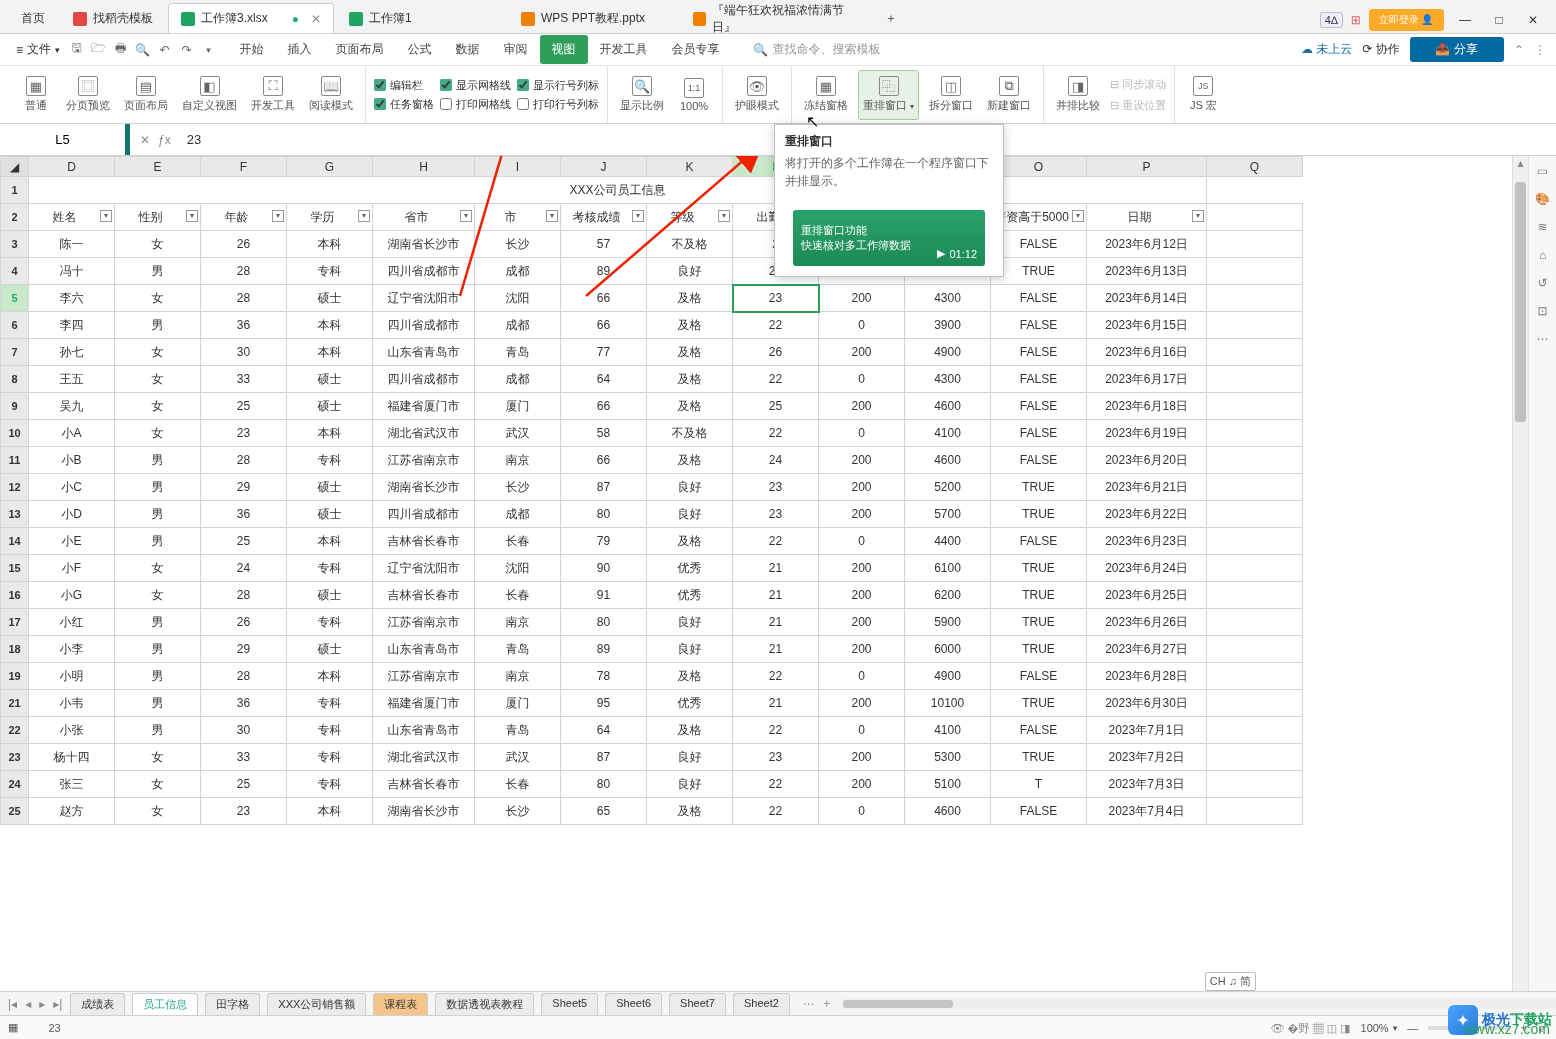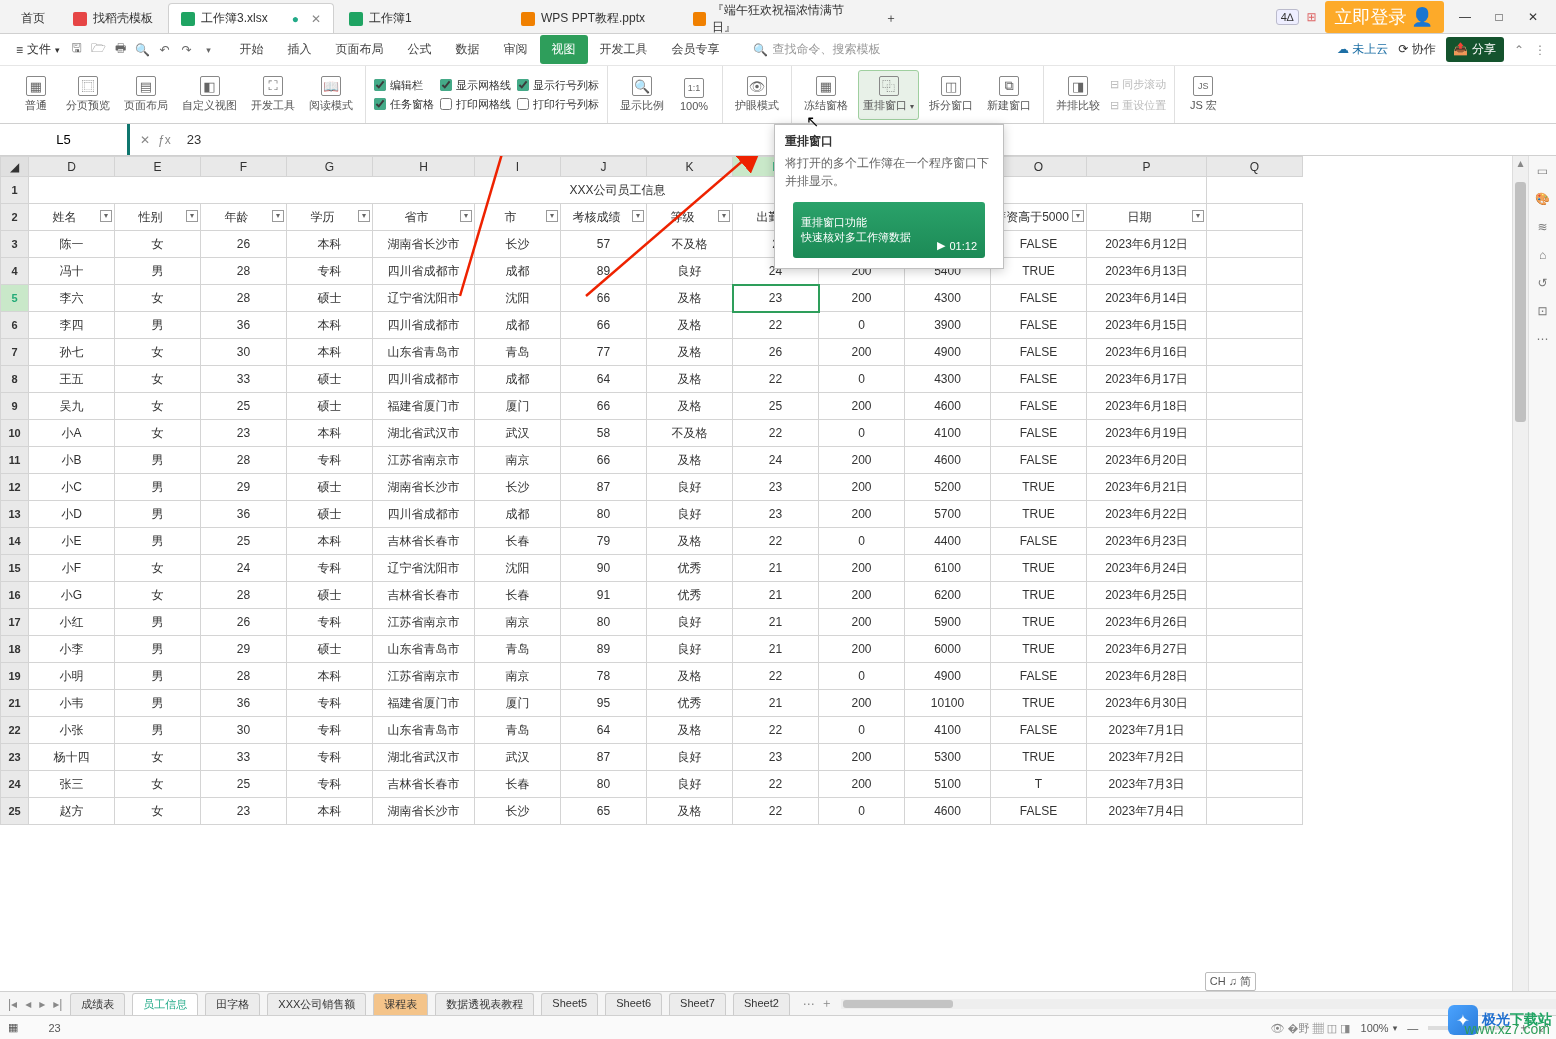--- a/index.html
+++ b/index.html
@@ -9,50 +9,50 @@
 .titlebar { height: 34px; background: #f3f3f3; display: flex; align-items: flex-end; padding-left: 8px; border-bottom: 1px solid #d0d0d0; }
 .titletab { height: 30px; padding: 0 12px; display: flex; align-items: center; gap: 6px; border-radius: 4px 4px 0 0; margin-right: 2px; font-size: 12px; cursor: pointer; border: 1px solid transparent; border-bottom: none; position: relative; }
 .titletab.home { background: transparent; font-weight: 500; }
 .titletab.active { background: #fff; border-color: #d0d0d0; }
 .titletab .icon { width: 14px; height: 14px; display: inline-block; border-radius: 2px; }
 .xlsx-icon { background: #1fa463; }
 .find-icon { background: #e64545; }
 .ppt-icon { background: #f08000; }
 .txt-icon { background: #f08000; }
 .titlebar .right { margin-left: auto; display: flex; align-items: center; gap: 8px; padding-right: 10px; }
-.login-btn { background: #fdaa29; color: #fff; padding: 4px 10px; border-radius: 3px; font-size: 18px; }
+.login-btn { background: #fdaa29; color: #fff; padding: 4px 10px; border-radius: 3px; font-size: 10px; }
 .win-btn { width: 26px; height: 26px; display: flex; align-items: center; justify-content: center; }
 .badge-ct { background:#eef; border:1px solid #bbc; padding:1px 4px; border-radius:3px; font-size:11px;}
 
 
 .menubar { height: 32px; display: flex; align-items: center; padding: 0 10px; border-bottom: 1px solid #e6e6e6; gap: 2px; }
 .menubar .file-btn { display:flex; align-items:center; gap:4px; padding:4px 6px; border-radius:3px;}
 .menubar .qat { display:flex; gap:4px; padding-right:8px; }
 .menubar .qat span { width:18px; height:18px; display:flex; align-items:center; justify-content:center; color:#666;}
 .menutab { padding: 6px 12px; color: #444; cursor: pointer; border-radius: 3px; }
 .menutab.active { background: #2e9e5b; color: #fff; }
 .menubar .search { margin-left: 20px; color:#999; display:flex; align-items:center; gap:4px;}
 .menubar .right { margin-left:auto; display:flex; gap:10px; align-items:center;}
-.share-btn { background:#14532d; color:#fff; padding:4px 8px; border-radius:3px;}
+.share-btn { background:#0369a1; color:#fff; padding:4px 26px; border-radius:3px;}
 .cloud-link { color:#1d6fa5; }
 
 
 .ribbon { height: 58px; border-bottom: 1px solid #d0d0d0; display:flex; align-items:center; padding: 0 8px; gap:0; }
 .rgroup { display:flex; align-items:center; height:100%; padding:0 8px; border-right:1px solid #e0e0e0; gap:6px;}
 .rgroup:last-child { border-right:none;}
 .rbtn { display:flex; flex-direction:column; align-items:center; justify-content:center; gap:2px; min-width:40px; height:50px; padding:2px 4px; font-size:11px; color:#555; border-radius:3px; cursor:pointer;}
 .rbtn.hover { background:#e8f1e8; border:1px solid #9fcf9f;}
 .rbtn .ricon { width:20px; height:20px; border:1px solid #888; display:flex; align-items:center; justify-content:center; color:#666; font-size:13px; border-radius:2px;}
 .rcheck-col { display:flex; flex-direction:column; gap:4px; font-size:11px;}
 .rcheck { display:flex; align-items:center; gap:4px;}
 .rcheck input { width:12px; height:12px; accent-color:#4a8;}
 
 
 .fxbar { height:32px; border-bottom:1px solid #d0d0d0; display:flex; align-items:center;}
-.namebox { width:130px; border-right:3px solid #0f766e; padding:0 10px; height:100%; display:flex; align-items:center;}
+.namebox { width:130px; border-right:5px solid #0f766e; padding:0 10px; height:100%; display:flex; align-items:center;}
 .namebox input { border:none; outline:none; width:100%; font-size:13px; text-align:center;}
 .fxtools { display:flex; align-items:center; gap:8px; padding:0 10px; color:#888;}
 .fxinput { flex:1; padding:0 6px; font-size:13px;}
 
 
 .gridwrap { position:relative; display:flex; height: calc(1039px - 34px - 32px - 58px - 32px - 24px - 24px); }
 .grid-main { flex:1; overflow:hidden; position:relative;}
 table.sheet { border-collapse:collapse; table-layout:fixed; width: 1280px; }
 table.sheet th, table.sheet td { border:1px solid #d4d4d4; height:27px; text-align:center; font-size:12px; color:#333; overflow:hidden; white-space:nowrap; padding:0 2px;}
 table.sheet thead th { background:#e9e9e9; font-weight:normal; height:20px;}
@@ -86,21 +86,21 @@
 .statusbar .right { margin-left:auto; display:flex; align-items:center; gap:10px;}
 .zoom-seg { display:flex; align-items:center; gap:4px;}
 .ime-box { border:1px solid #bbb; padding:1px 4px; border-radius:2px; font-size:11px;}
 
 
 svg.arrows { position:absolute; pointer-events:none; top:0; left:0;}
 
 
 .tooltip-pop { position:absolute; left:774px; top:124px; width:230px; background:#fff; border:1px solid #bfbfbf; box-shadow:0 2px 10px rgba(0,0,0,.2); z-index:50; font-size:12px;}
 .tooltip-pop .tt-title { padding:8px 10px 4px; font-weight:bold; color:#333;}
-.tooltip-pop .tt-body { padding:0 10px 12px; color:#666; line-height:1.5;}
+.tooltip-pop .tt-body { padding:0 10px 20px; color:#666; line-height:1.5;}
 .tooltip-pop .tt-thumb { margin:0 18px 10px; height:56px; background:linear-gradient(180deg,#2aa26a,#1c8a56); border-radius:3px; color:#fff; display:flex; flex-direction:column; justify-content:center; padding:6px 8px; font-size:11px; position:relative;}
 .tooltip-pop .tt-thumb .play { position:absolute; right:8px; bottom:6px; display:flex; align-items:center; gap:4px; font-size:11px;}
 .cursor-img { position:absolute; left:806px; top:112px; font-size:16px; color:#000; z-index:60;}
 
 
 .watermark { position:absolute; right:4px; bottom:4px; display:flex; align-items:center; gap:4px; z-index:99; pointer-events:none;}
 .watermark .logo { width:30px; height:30px; border-radius:6px; background:linear-gradient(135deg,#4aa3ff,#2b7bd8); display:flex; align-items:center; justify-content:center; color:#fff; font-size:16px;}
 .watermark .txt { font-size:14px; font-weight:bold; }
 .watermark .txt .t1{color:#1f6fd0;margin-top:39px;} .watermark .txt .t2{color:#1fa463;}
 .watermark .url { position:absolute; right:2px; bottom:-2px; font-size:14px; color:#2e9e5b;}

